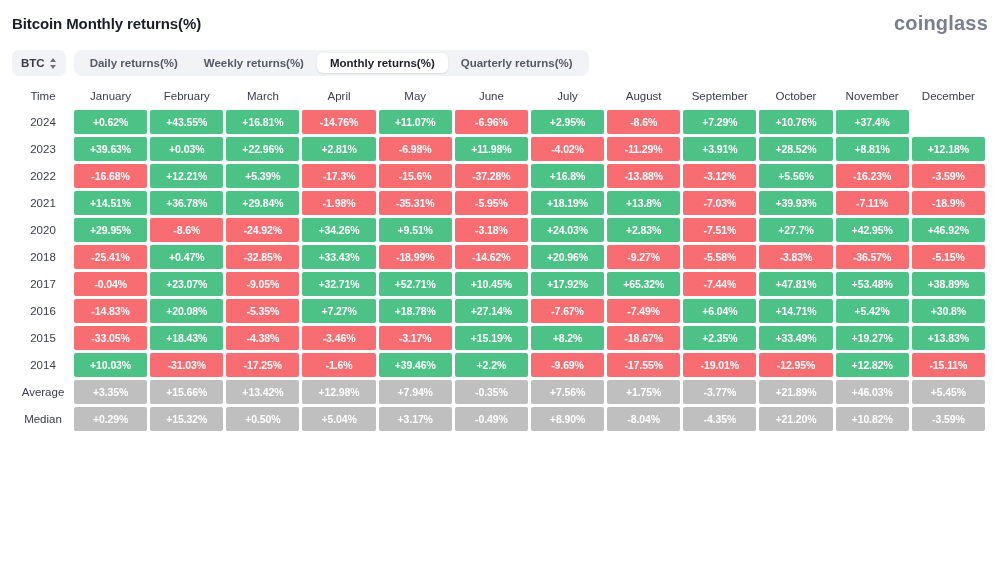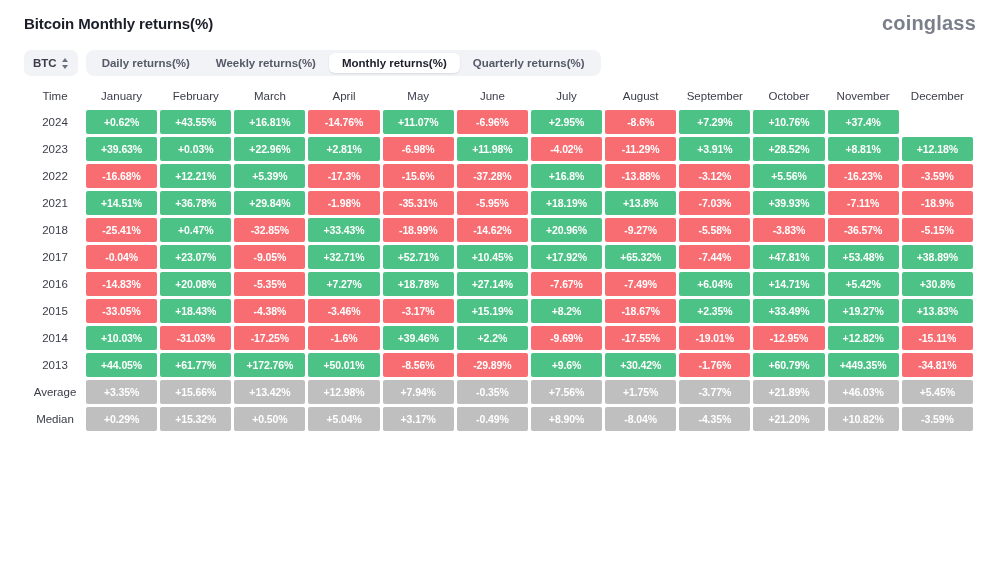--- a/index.html
+++ b/index.html
@@ -13,21 +13,21 @@
     font-family: "Liberation Sans", sans-serif;
     color: #222430;
     overflow: hidden;
   }
   .page {
     width: 1000px;
     height: 477px;
     position: relative;
     background: #ffffff;
     box-sizing: border-box;
-    padding: 0 20px;
+    padding: 0 8px;
   }
 
   
   .header {
     height: 46px;
     display: flex;
     align-items: center;
     justify-content: space-between;
     padding: 0 4px;
   }
@@ -246,20 +246,35 @@
             <td class="cell neg">-35.31%</td>
             <td class="cell neg">-5.95%</td>
             <td class="cell pos">+18.19%</td>
             <td class="cell pos">+13.8%</td>
             <td class="cell neg">-7.03%</td>
             <td class="cell pos">+39.93%</td>
             <td class="cell neg">-7.11%</td>
             <td class="cell neg">-18.9%</td>
           </tr>
           <tr>
+            <td class="rowlabel">2020</td>
+            <td class="cell pos">+29.95%</td>
+            <td class="cell neg">-8.6%</td>
+            <td class="cell neg">-24.92%</td>
+            <td class="cell pos">+34.26%</td>
+            <td class="cell pos">+9.51%</td>
+            <td class="cell neg">-3.18%</td>
+            <td class="cell pos">+24.03%</td>
+            <td class="cell pos">+2.83%</td>
+            <td class="cell neg">-7.51%</td>
+            <td class="cell pos">+27.7%</td>
+            <td class="cell pos">+42.95%</td>
+            <td class="cell pos">+46.92%</td>
+          </tr>
+          <tr>
             <td class="rowlabel">2018</td>
             <td class="cell neg">-25.41%</td>
             <td class="cell pos">+0.47%</td>
             <td class="cell neg">-32.85%</td>
             <td class="cell pos">+33.43%</td>
             <td class="cell neg">-18.99%</td>
             <td class="cell neg">-14.62%</td>
             <td class="cell pos">+20.96%</td>
             <td class="cell neg">-9.27%</td>
             <td class="cell neg">-5.58%</td>
@@ -321,35 +336,20 @@
             <td class="cell pos">+39.46%</td>
             <td class="cell pos">+2.2%</td>
             <td class="cell neg">-9.69%</td>
             <td class="cell neg">-17.55%</td>
             <td class="cell neg">-19.01%</td>
             <td class="cell neg">-12.95%</td>
             <td class="cell pos">+12.82%</td>
             <td class="cell neg">-15.11%</td>
           </tr>
           <tr>
-            <td class="rowlabel">2013</td>
-            <td class="cell pos">+44.05%</td>
-            <td class="cell pos">+61.77%</td>
-            <td class="cell pos">+172.76%</td>
-            <td class="cell pos">+50.01%</td>
-            <td class="cell neg">-8.56%</td>
-            <td class="cell neg">-29.89%</td>
-            <td class="cell pos">+9.6%</td>
-            <td class="cell pos">+30.42%</td>
-            <td class="cell neg">-1.76%</td>
-            <td class="cell pos">+60.79%</td>
-            <td class="cell pos">+449.35%</td>
-            <td class="cell neg">-34.81%</td>
-          </tr>
-          <tr>
             <td class="rowlabel">Average</td>
             <td class="cell neutral">+3.35%</td>
             <td class="cell neutral">+15.66%</td>
             <td class="cell neutral">+13.42%</td>
             <td class="cell neutral">+12.98%</td>
             <td class="cell neutral">+7.94%</td>
             <td class="cell neutral">-0.35%</td>
             <td class="cell neutral">+7.56%</td>
             <td class="cell neutral">+1.75%</td>
             <td class="cell neutral">-3.77%</td>

